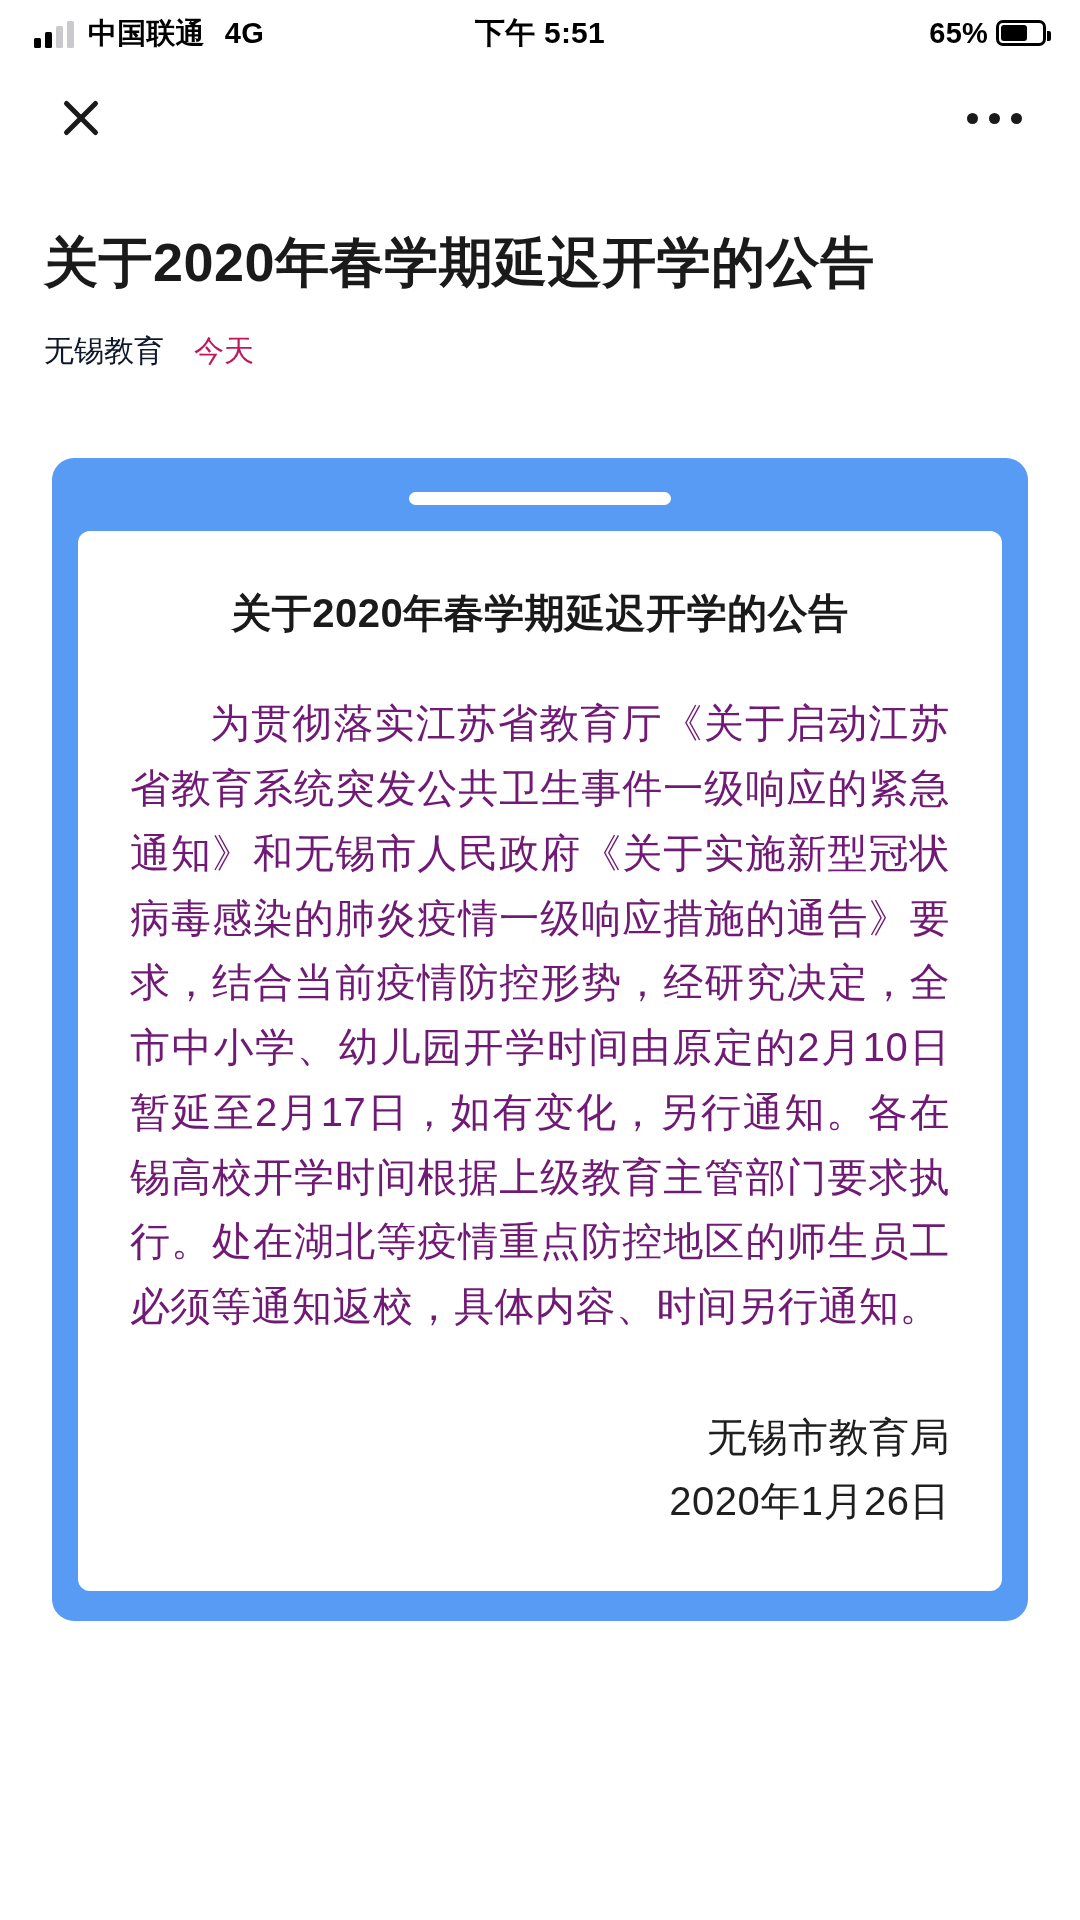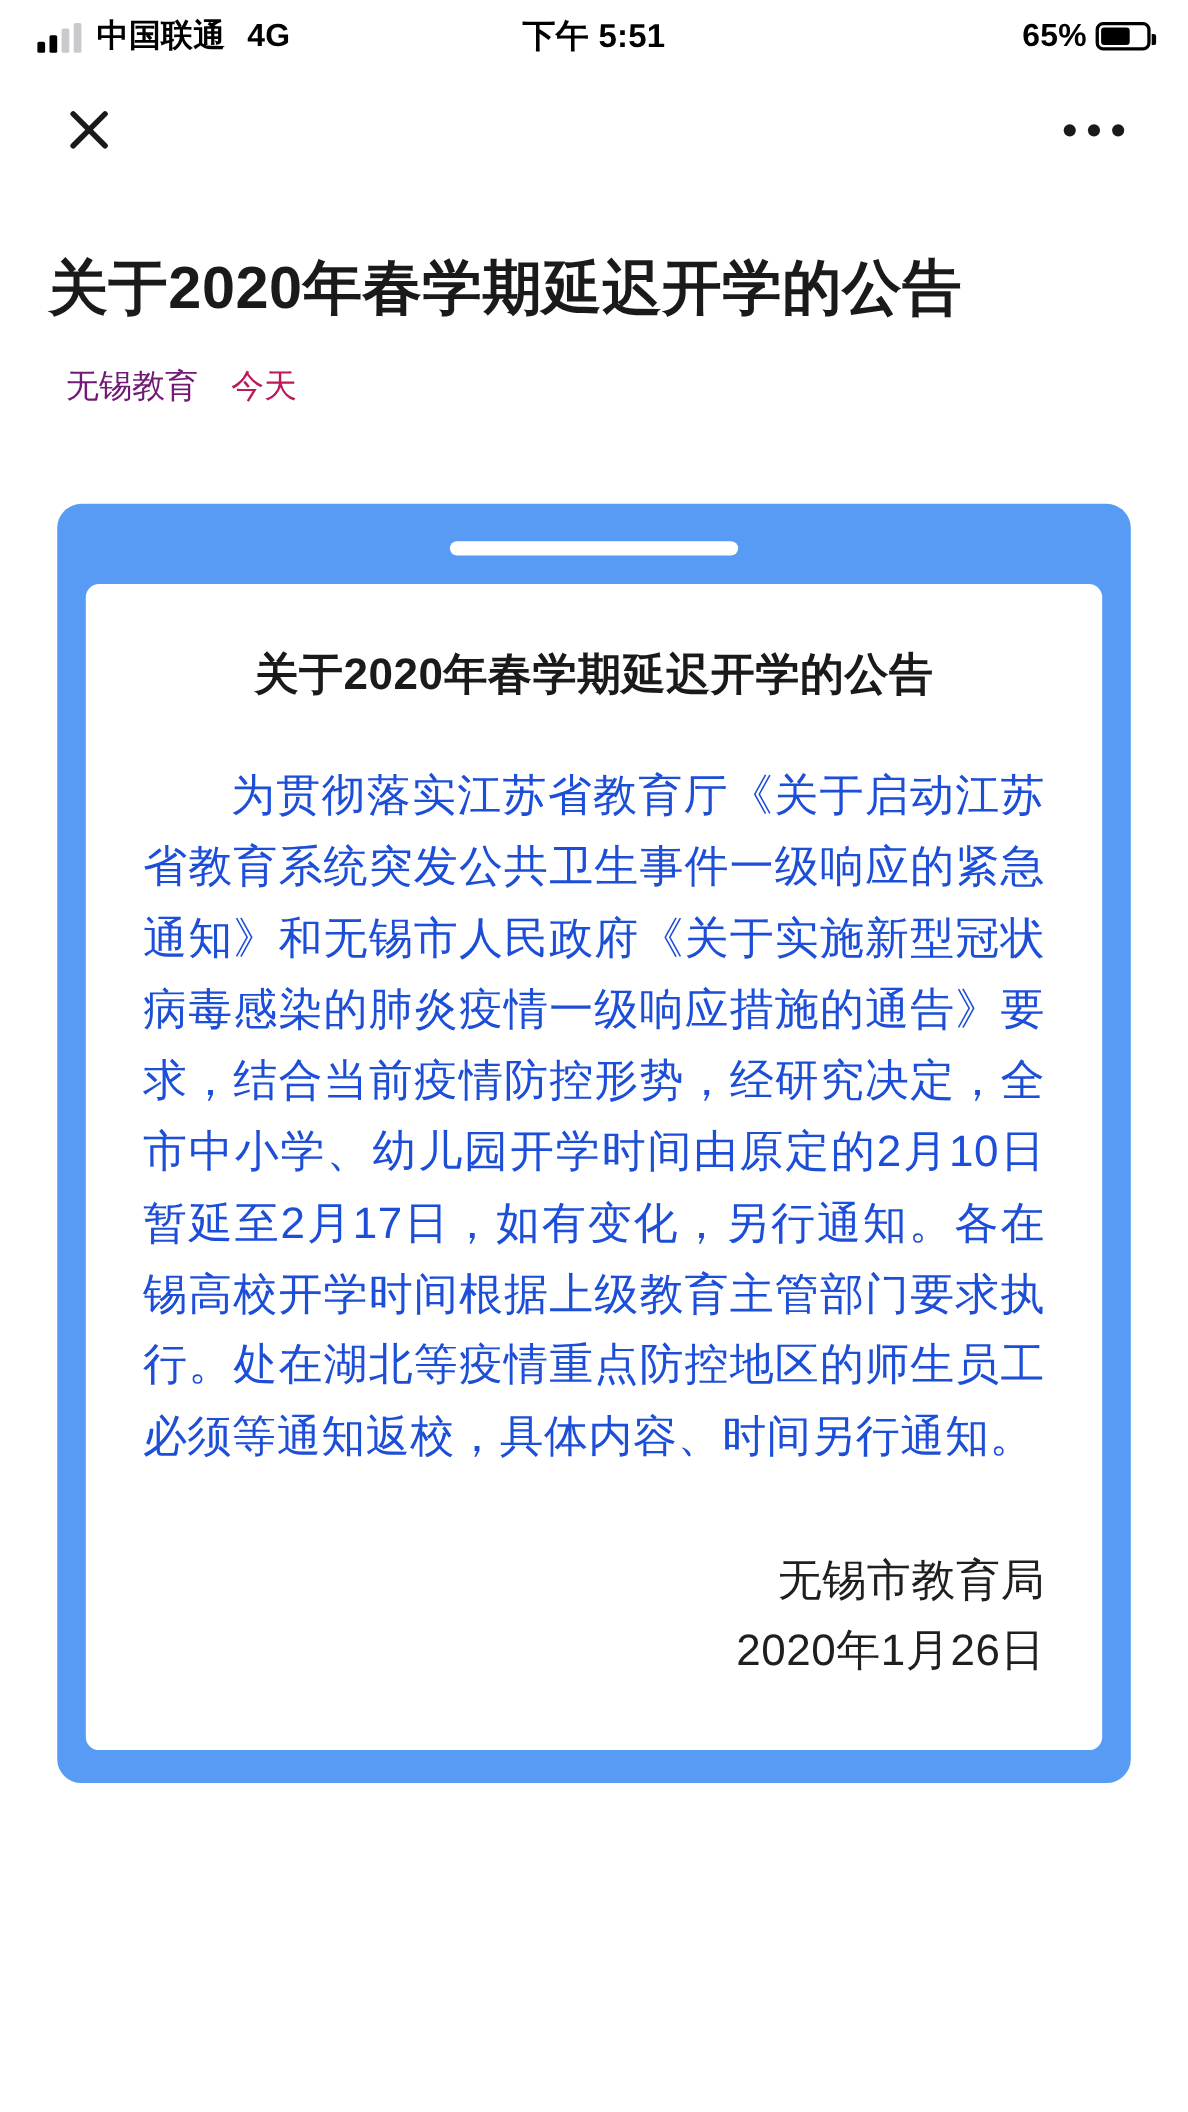--- a/index.html
+++ b/index.html
@@ -144,21 +144,21 @@
     line-height: 1.28;
     letter-spacing: 0.5px;
   }
   .article-meta {
     margin-top: 34px;
     display: flex;
     align-items: center;
     gap: 30px;
     font-size: 30px;
   }
-  .meta-account { color: #701a75; margin-left: 16px; }
+  .meta-account { color: #0f172a; }
   .meta-date { color: #be185d; }
 
   
   .card-wrap {
     padding: 86px 52px 0 52px;
     box-sizing: border-box;
   }
   .blue-card {
     background: #579bf5;
     border-radius: 22px;
@@ -183,21 +183,21 @@
     font-weight: 700;
     color: #1a1a1a;
     text-align: center;
     line-height: 1.4;
     letter-spacing: 0.5px;
   }
   .doc-body {
     margin-top: 50px;
     font-size: 40px;
     line-height: 1.62;
-    color: #1d4ed8;
+    color: #701a75;
     text-indent: 2em;
     text-align: justify;
     letter-spacing: 0.5px;
   }
   .doc-sign {
     margin-top: 66px;
     text-align: right;
     font-size: 40px;
     line-height: 1.6;
     color: #1f1f1f;

